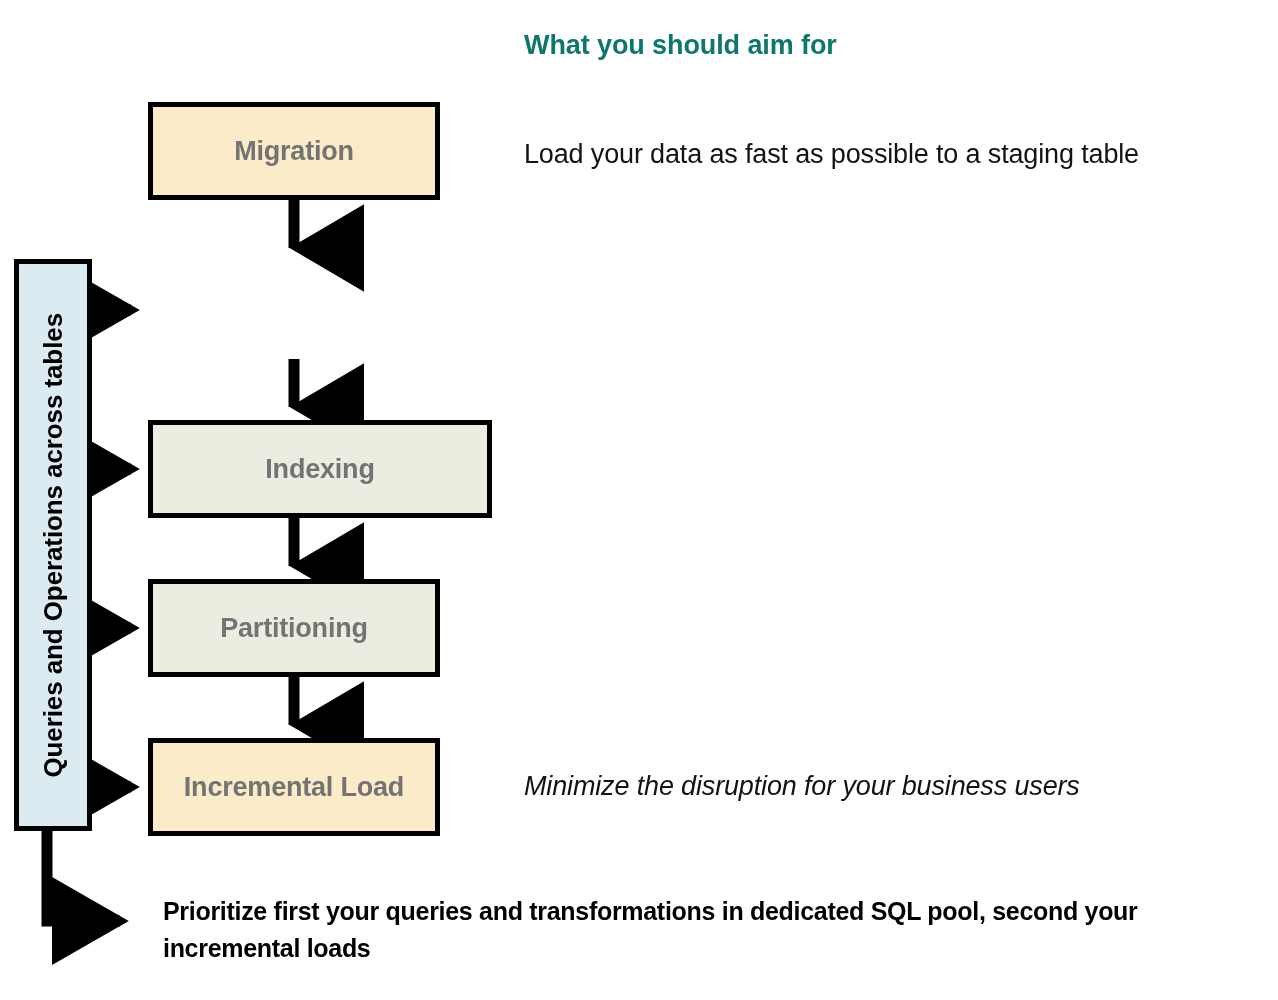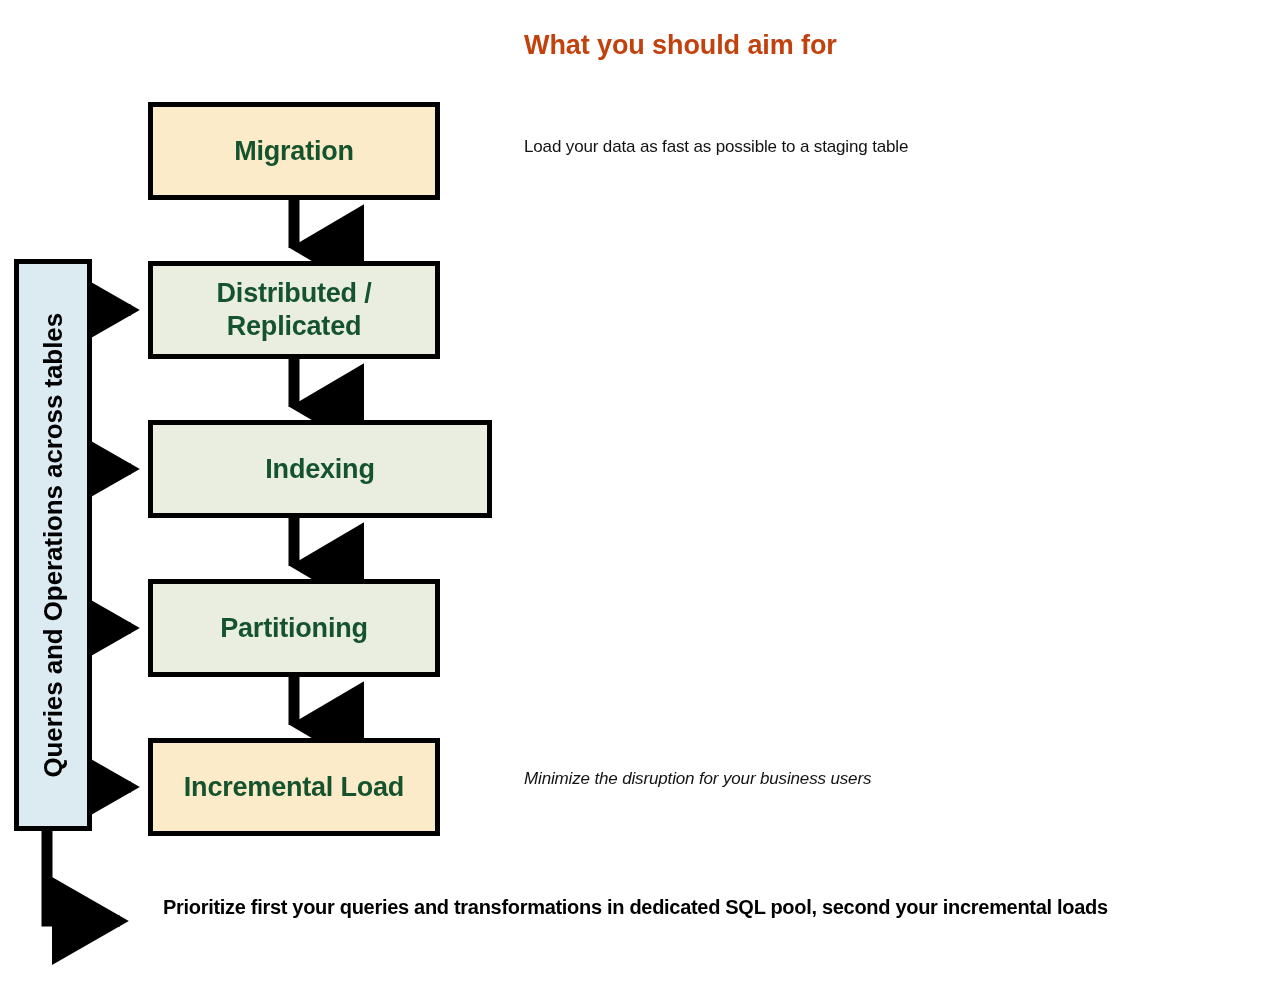--- a/index.html
+++ b/index.html
@@ -37,21 +37,21 @@
     box-sizing: border-box;
     border: 5px solid #000000;
     display: flex;
     align-items: center;
     justify-content: center;
     text-align: center;
     font-weight: bold;
     font-size: 27px;
     line-height: 1.22;
     letter-spacing: -0.2px;
-    color: #14532d;
+    color: #737373;
   }
   .process-box.tone-cream { background: #FCEBC8; }
   .process-box.tone-green { background: #E9EEE0; }
 
   #box-migration            { left: 148px; top: 102px;  width: 292px; height: 98px; }
   #box-distributed          { left: 148px; top: 261px;  width: 292px; height: 98px; }
   #box-indexing             { left: 148px; top: 420px;  width: 344px; height: 98px; }
   #box-partitioning         { left: 148px; top: 579px;  width: 292px; height: 98px; }
   #box-incremental          { left: 148px; top: 738px;  width: 292px; height: 98px; }
 
@@ -77,50 +77,50 @@
     font-size: 26px;
     letter-spacing: -0.1px;
     color: #000000;
   }
 
   
   .description {
     position: absolute;
     left: 524px;
     width: 712px;
-    font-size: 17px;
+    font-size: 27px;
     line-height: 1.52;
     font-weight: normal;
     color: #131313;
     letter-spacing: -0.15px;
   }
   #desc-migration    { top: 134px; }
   #desc-distributed  { top: 273px; }
   #desc-indexing     { top: 428px; }
   #desc-partitioning { top: 588px; }
   #desc-incremental  { top: 766px; font-style: italic; }
 
   
   #aim-heading {
     position: absolute;
     left: 524px;
     top: 30px;
     font-size: 27px;
     font-weight: bold;
     letter-spacing: -0.1px;
-    color: #c2410c;
+    color: #0f766e;
   }
 
   
   #conclusion-text {
     position: absolute;
     left: 163px;
     top: 893px;
     width: 1010px;
-    font-size: 20px;
+    font-size: 25px;
     font-weight: bold;
     line-height: 1.47;
     letter-spacing: -0.3px;
     color: #000000;
   }
 </style>
 </head>
 <body>
 
 <div id="diagram-root">
@@ -155,23 +155,20 @@
   <div id="aim-heading">What you should aim for</div>
 
   <div id="side-band">
     <span class="band-text">Queries and Operations across tables</span>
   </div>
 
   <div id="box-migration" class="process-box tone-cream">
     <span>Migration</span>
   </div>
 
-  <div id="box-distributed" class="process-box tone-green">
-    <span>Distributed / Replicated</span>
-  </div>
 
   <div id="box-indexing" class="process-box tone-green">
     <span>Indexing</span>
   </div>
 
   <div id="box-incremental" class="process-box tone-cream">
     <span>Incremental Load</span>
   </div>
 
   <div id="box-partitioning" class="process-box tone-green">

